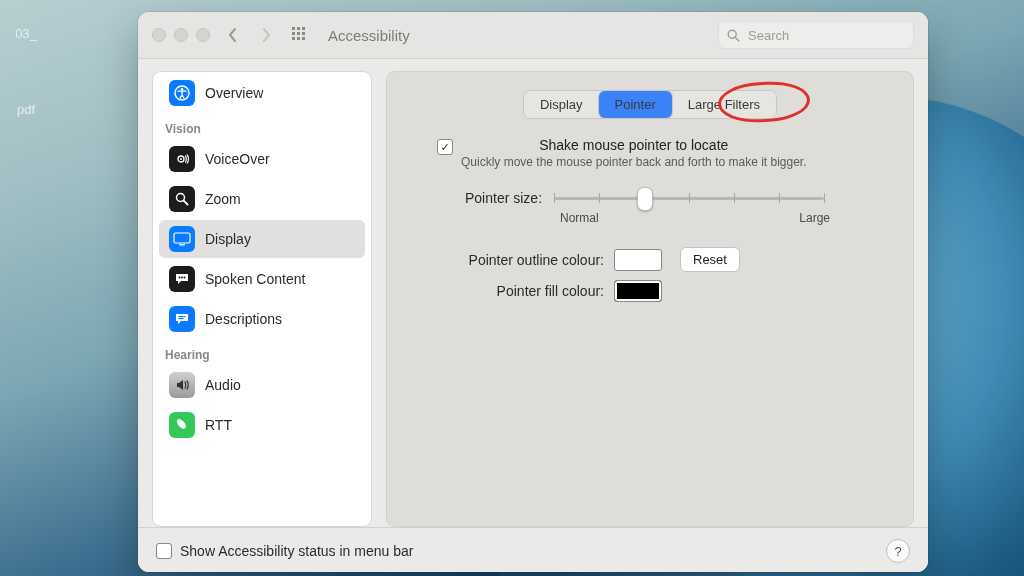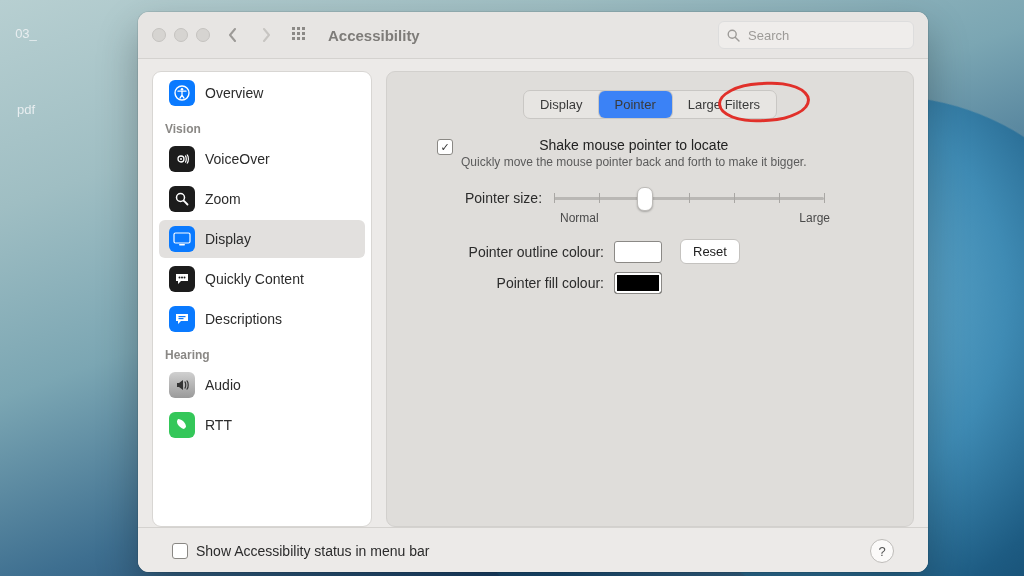--- a/index.html
+++ b/index.html
@@ -17,21 +17,21 @@
   .desk-label .txt{display:block;margin-top:2px;}
   .desk-icon2{top:100px;}
 
   .window{position:absolute;left:138px;top:12px;width:790px;height:560px;background:#eceae8;border-radius:11px;box-shadow:0 18px 40px rgba(0,0,0,.28),0 0 0 1px rgba(0,0,0,.08);overflow:hidden;}
   .titlebar{height:46px;display:flex;align-items:center;padding:0 14px;gap:10px;background:#e7e5e3;border-bottom:1px solid #d4d2cf;}
   .traffic{display:flex;gap:8px;}
   .tl{width:12px;height:12px;border-radius:50%;background:#d6d4d1;border:1px solid #c5c3c0;}
   .navbtn{width:24px;height:24px;display:flex;align-items:center;justify-content:center;color:#9c9a97;border-radius:5px;}
   .grid-icon{width:16px;height:16px;display:grid;grid-template-columns:repeat(3,3px);grid-template-rows:repeat(3,3px);gap:2px;}
   .grid-icon span{background:#8b8986;}
-  .title{font-weight:700;font-size:15px;color:#7e7c79;margin-left:6px;flex:0 0 auto;}
+  .title{font-weight:400;font-size:15px;color:#7e7c79;margin-left:6px;flex:0 0 auto;}
   .spacer{flex:1;}
   .search{display:flex;align-items:center;gap:6px;background:#efedeb;border:1px solid #ddd;border-radius:6px;height:26px;padding:0 8px;width:178px;color:#989693;}
   .search svg{flex:none;}
   .search input{border:0;background:transparent;outline:none;font-size:13px;color:#555;width:100%;}
   .search input::placeholder{color:#9d9b98;}
 
   .body{display:flex;height:calc(100% - 46px - 46px);}
 
   .sidebar{width:218px;background:#fff;border:1px solid #d8d6d3;border-radius:9px;margin:12px 0 0 14px;overflow:auto;}
   .cat{font-size:12px;color:#8a8885;font-weight:600;padding:8px 12px 2px;}
@@ -54,27 +54,27 @@
   .opt-desc{font-size:12px;color:#5b5b5b;margin-top:2px;max-width:360px;}
 
   .slider-row{display:flex;align-items:center;gap:12px;margin:20px 0 0 56px;}
   .slab{font-size:14px;color:#2b2b2b;}
   .slider{position:relative;width:270px;height:18px;}
   .track{position:absolute;left:0;right:0;top:8px;height:3px;background:#b9b7b4;border-radius:2px;}
   .tick{position:absolute;top:4px;width:1px;height:10px;background:#a9a7a4;}
   .thumb{position:absolute;top:-2px;width:14px;height:22px;background:#fff;border:1px solid #bdbbb8;border-radius:7px;box-shadow:0 1px 2px rgba(0,0,0,.25);}
   .ends{display:flex;justify-content:space-between;font-size:12px;color:#4a4a4a;width:270px;margin:4px 0 0 151px;}
 
-  .colrow{display:flex;align-items:center;gap:10px;margin-top:14px;}
+  .colrow{display:flex;align-items:center;gap:10px;margin-top:22px;}
   .colrow .lab{width:195px;text-align:right;font-size:14px;color:#2b2b2b;}
   .swatch{width:46px;height:20px;border:1px solid #8b8986;background:#fff;border-radius:3px;box-shadow:inset 0 0 0 2px #fff;}
   .swatch.black{background:#000;}
   .btn{background:#fff;border:1px solid #c4c2bf;border-radius:6px;padding:4px 12px;font-size:13px;color:#222;cursor:pointer;}
 
-  .footer{height:46px;display:flex;align-items:center;padding:0 34px;border-top:1px solid #d4d2cf;background:#eceae8;}
+  .footer{height:46px;display:flex;align-items:center;padding:0 18px;border-top:1px solid #d4d2cf;background:#eceae8;}
   .footer .chkbox{margin-top:0;}
   .help{margin-left:auto;width:22px;height:22px;border-radius:50%;border:1px solid #bdbbb8;background:#fbfaf9;display:flex;align-items:center;justify-content:center;font-size:13px;color:#555;cursor:pointer;}
 </style>
 </head>
 <body>
 
 <div class="desktop">
   <div class="wave2"></div>
   <div class="wave1"></div>
 
@@ -171,21 +171,21 @@
 
         <div class="item">
           <div class="ico" style="background:#1c1c1c">
             <svg width="16" height="16" viewBox="0 0 16 16">
                 <path d="M2 3h12v7H7l-3 3v-3H2z" fill="#fff"></path>
                 <circle cx="5.5" cy="6.5" r="1" fill="#1c1c1c"></circle>
                 <circle cx="8" cy="6.5" r="1" fill="#1c1c1c"></circle>
                 <circle cx="10.5" cy="6.5" r="1" fill="#1c1c1c"></circle>
               </svg>
           </div>
-          <span>Quickly Content</span>
+          <span>Spoken Content</span>
         </div>
 
         <div class="item">
           <div class="ico" style="background:#0a7aff">
             <svg width="16" height="16" viewBox="0 0 16 16">
                 <path d="M2 3h12v7H7l-3 3v-3H2z" fill="#fff"></path>
                 <rect x="4.5" y="5" width="7" height="1.2" fill="#0a7aff"></rect>
                 <rect x="4.5" y="7" width="5" height="1.2" fill="#0a7aff"></rect>
               </svg>
           </div>

